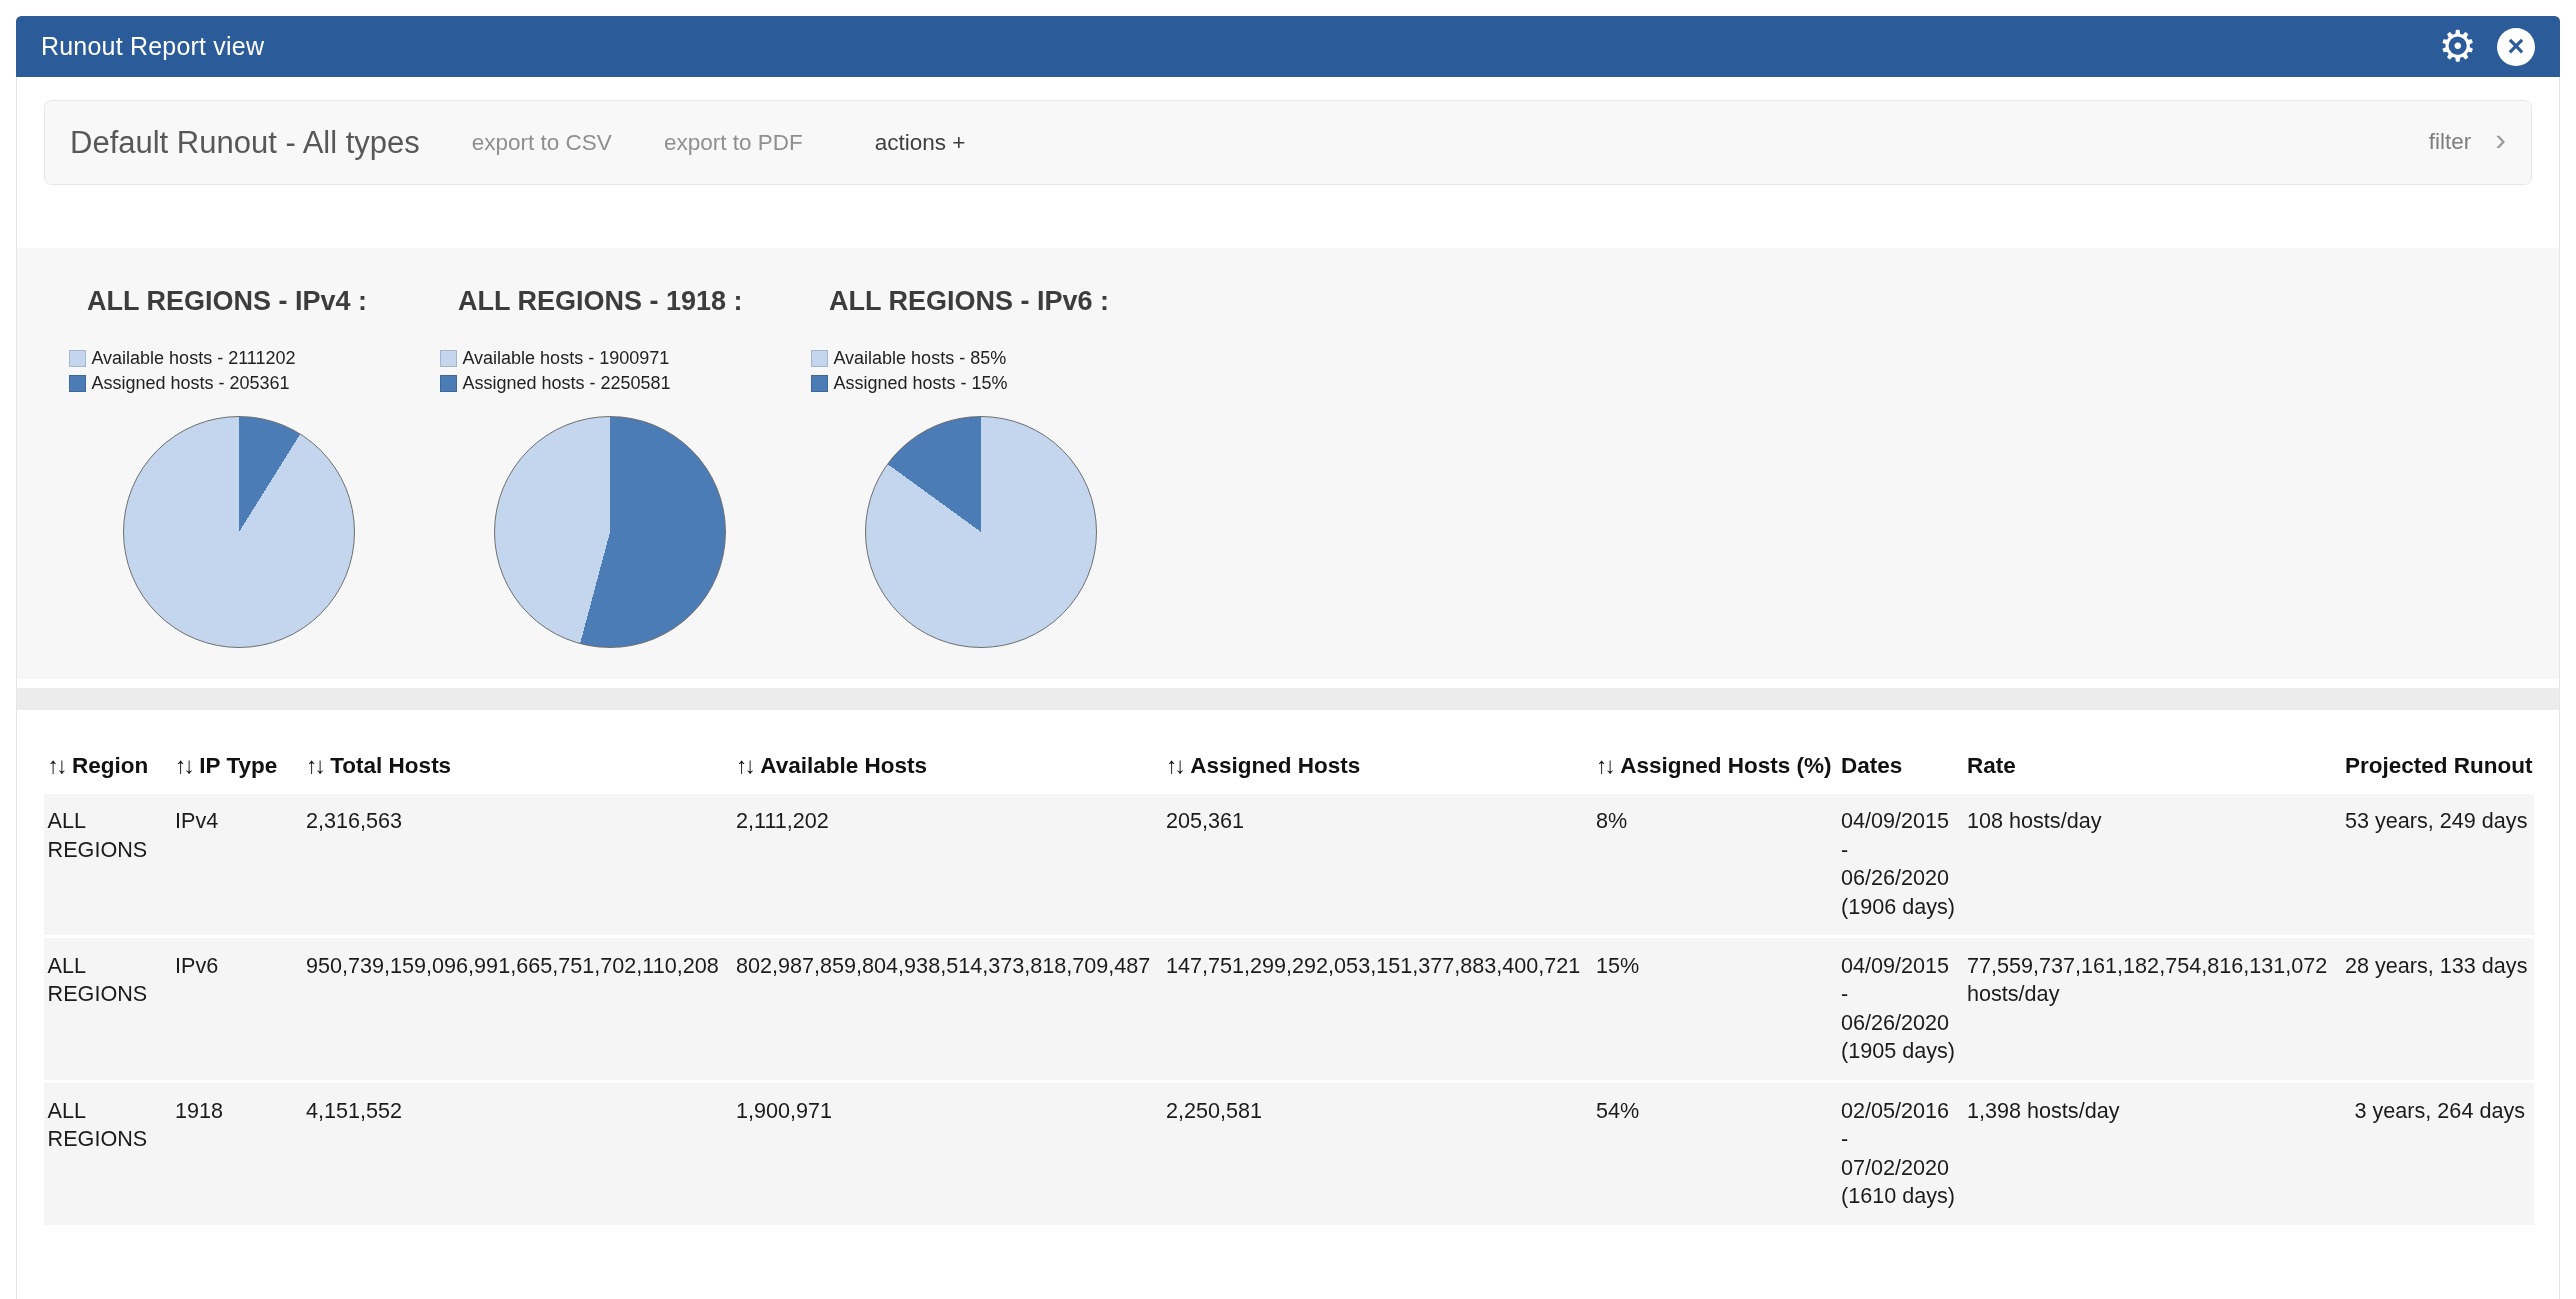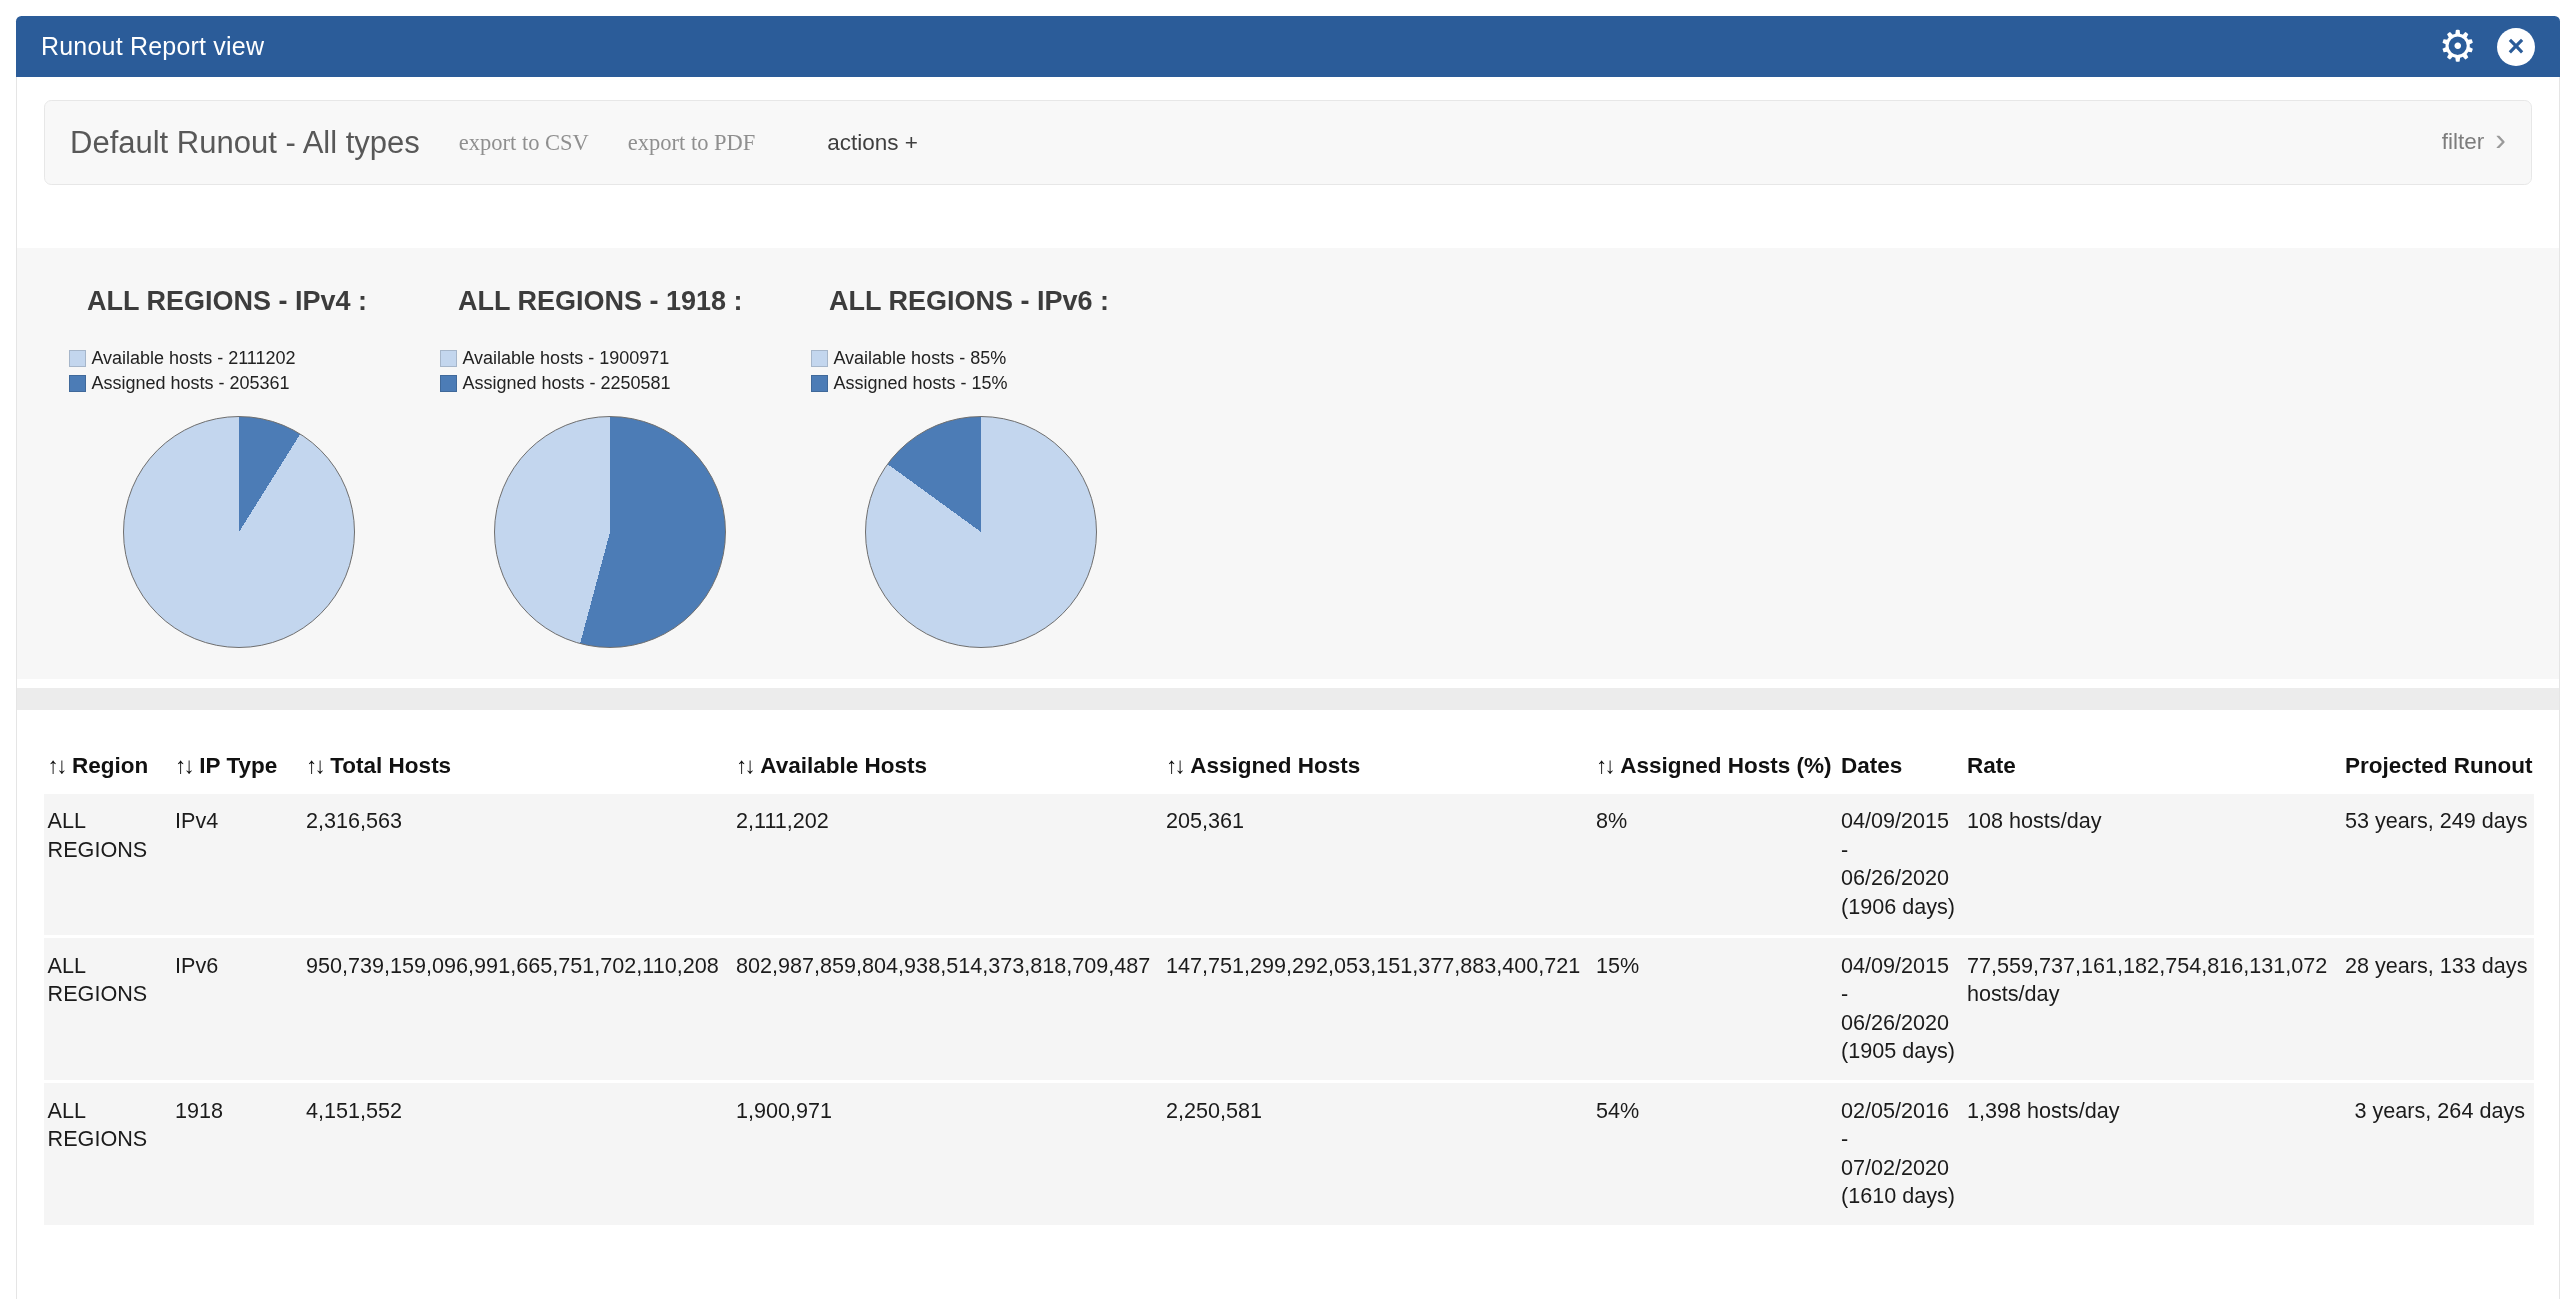--- a/index.html
+++ b/index.html
@@ -30,23 +30,23 @@
     background:#fff; border:0.9px solid #e5e5e5; border-top:none; border-radius:0 0 5.4px 5.4px;
     height:1232px; box-sizing:border-box; padding-top:23px; overflow:hidden;
   }
 
   
   .toolbar {
     margin:0 27px; height:85px; background:#f8f8f8; border:0.9px solid #e7e7e7; border-radius:7.2px;
     display:flex; align-items:center; padding:0 25px; box-sizing:border-box;
   }
   .report-title { font-size:31px; color:#585858; }
-  .toolbar-link { font-size:22.5px; color:#8f8f8f; margin-left:39px; cursor:pointer;font-family:Liberation Serif, serif; }
+  .toolbar-link { font-size:22.5px; color:#8f8f8f; margin-left:52px; cursor:pointer; }
   .toolbar-actions { font-size:22.5px; color:#3f3f3f; margin-left:72px; cursor:pointer; }
-  .toolbar-filter { margin-left:auto; font-size:22.5px; color:#7d7d7d; display:flex; align-items:center; gap:11px; cursor:pointer; }
+  .toolbar-filter { margin-left:auto; font-size:22.5px; color:#7d7d7d; display:flex; align-items:center; gap:24px; cursor:pointer; }
   .filter-chevron { font-size:32px; color:#9a9a9a; line-height:0.8; padding-bottom:5.4px; }
 
   
   .charts-panel { margin-top:63px; background:#f7f7f7; padding:38px 0 31px 52px; display:flex;align-items:flex-end; }
   .chart-group { width:371px; flex:none; }
   .chart-title { font-size:27px; font-weight:bold; color:#3c3c3c; padding-left:18px; margin-bottom:29px; white-space:nowrap; }
   .legend-item { display:flex; align-items:center; line-height:25px; }
   .swatch { width:17px; height:17px; flex:none; display:inline-block; margin-right:5.4px; border:0.9px solid rgba(0,0,0,0.15); box-sizing:border-box; }
   .legend-label { font-size:18px; color:#222; white-space:nowrap; }
   .pie {

